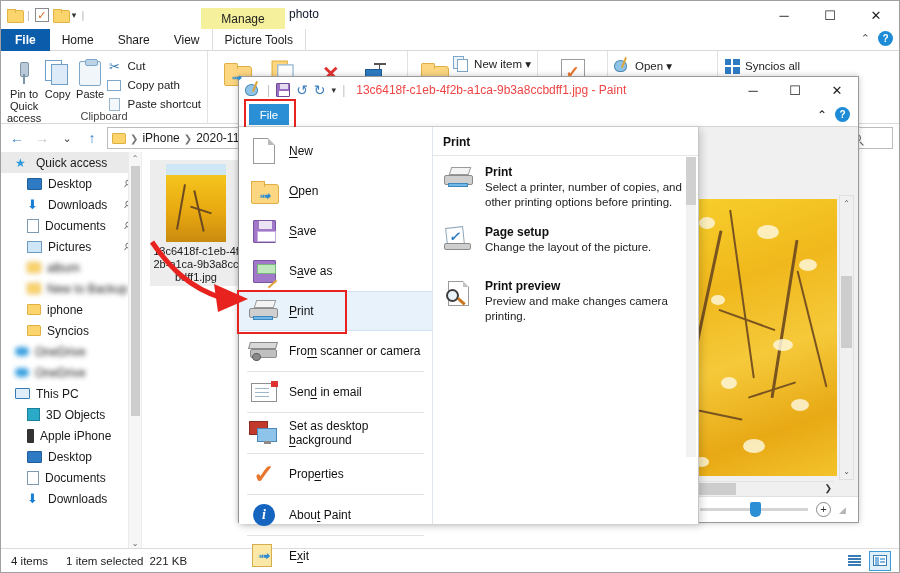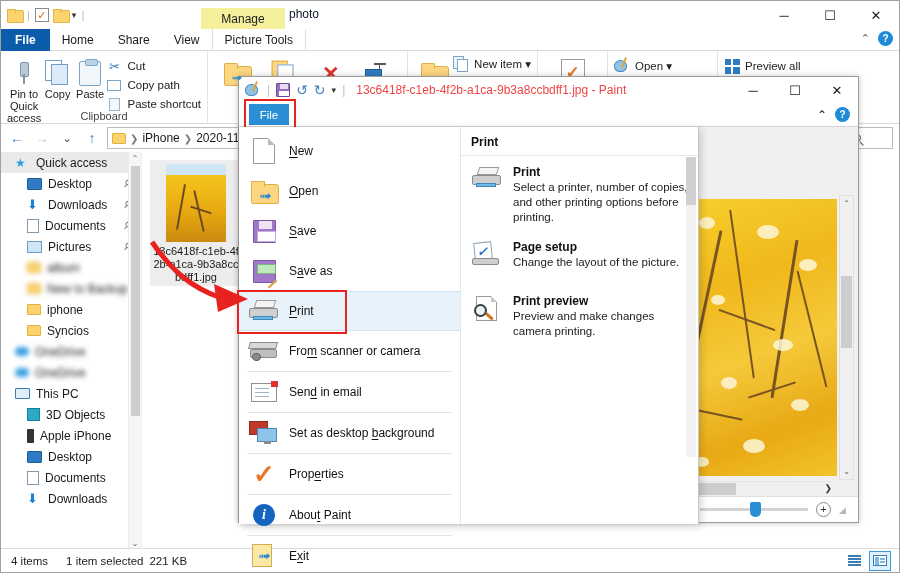--- a/index.html
+++ b/index.html
@@ -294,21 +294,21 @@
   .slider .knob{position:absolute;left:50px;top:-6px;width:11px;height:15px;background:#2b8fd6;border-radius:2px 2px 5px 5px;}
   .grip{color:#b5b5b5;font-size:9px;}
 
   
   .pt-menu{
     position:absolute;left:0;top:50px;width:460px;height:397px;
     background:#fff;border-right:1px solid #c6c6c6;display:flex;
     box-shadow:2px 2px 8px rgba(0,0,0,.18);
   }
   .pt-menu-left{
-    width:222px;border-right:1px solid #dfe6ee;background:#fff;padding-top:4px;position:relative;
+    width:194px;border-right:1px solid #dfe6ee;background:#fff;padding-top:4px;position:relative;
   }
   .mitem{
     height:40px;display:flex;align-items:center;gap:10px;padding-left:10px;position:relative;
     font-size:12px;color:#111;
   }
   .mitem .mg{width:30px;height:28px;display:flex;align-items:center;justify-content:center;flex:none;}
   .mitem.sel{background:#e8f2fb;border-top:1px solid #cfe2f3;border-bottom:1px solid #cfe2f3;}
   .mitem .sub{position:absolute;right:-9px;top:50%;transform:translateY(-50%);font-size:8px;color:#555;}
   .mdiv{height:1px;background:#e3e3e3;margin:0 8px;}
   u{text-underline-offset:2px;}
@@ -531,21 +531,21 @@
       <div class="smallcol" style="padding-top:4px">
         <div class="smallbtn">
           <span class="g">
               <span class="selall-ico">
                 <i></i>
                 <i></i>
                 <i></i>
                 <i></i>
               </span>
             </span>
-          <span>Preview all</span>
+          <span>Syncios all</span>
         </div>
       </div>
     </div>
   </div>
 
   <div class="ex-addrbar">
     <span class="navbtn">←</span>
     <span class="navbtn dim">→</span>
     <span class="navbtn small">⌄</span>
     <span class="navbtn">↑</span>

